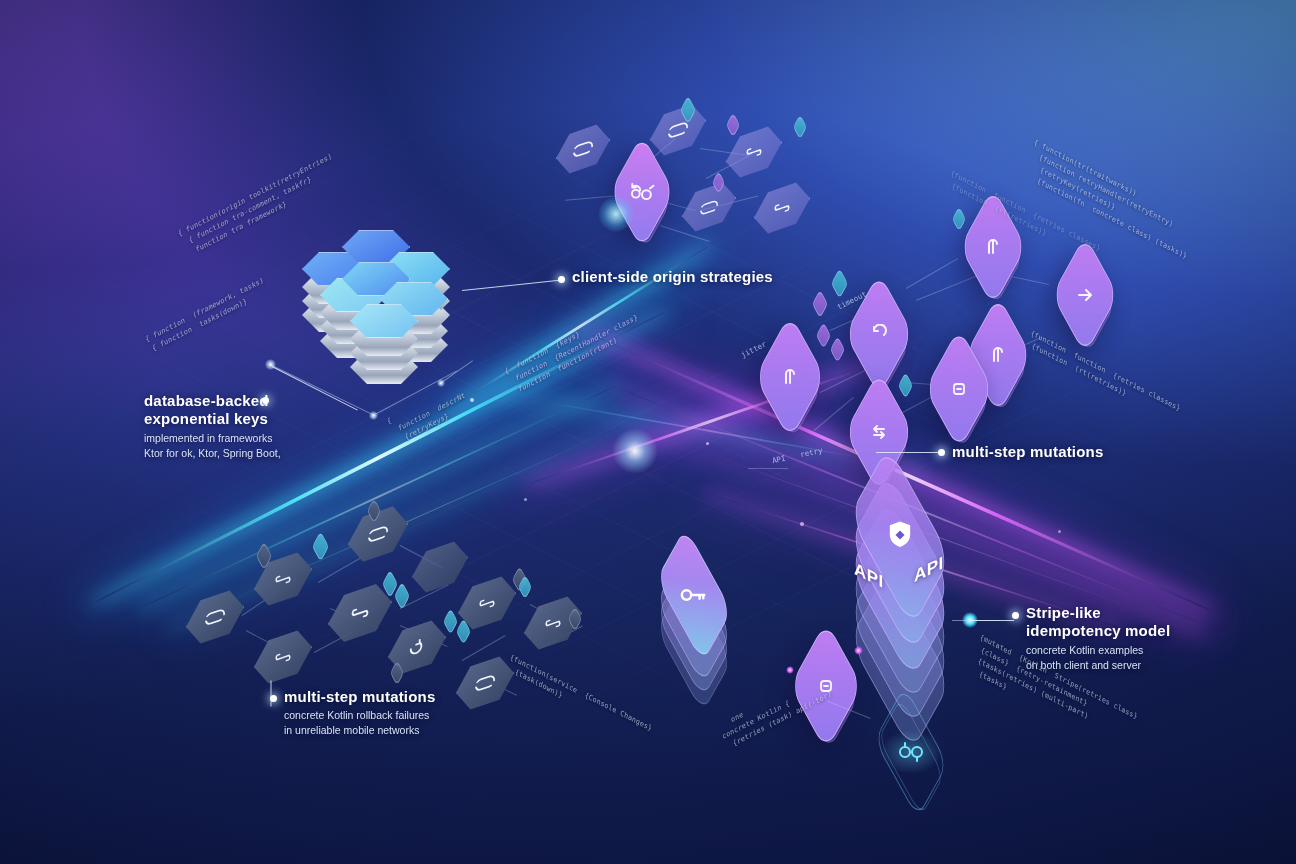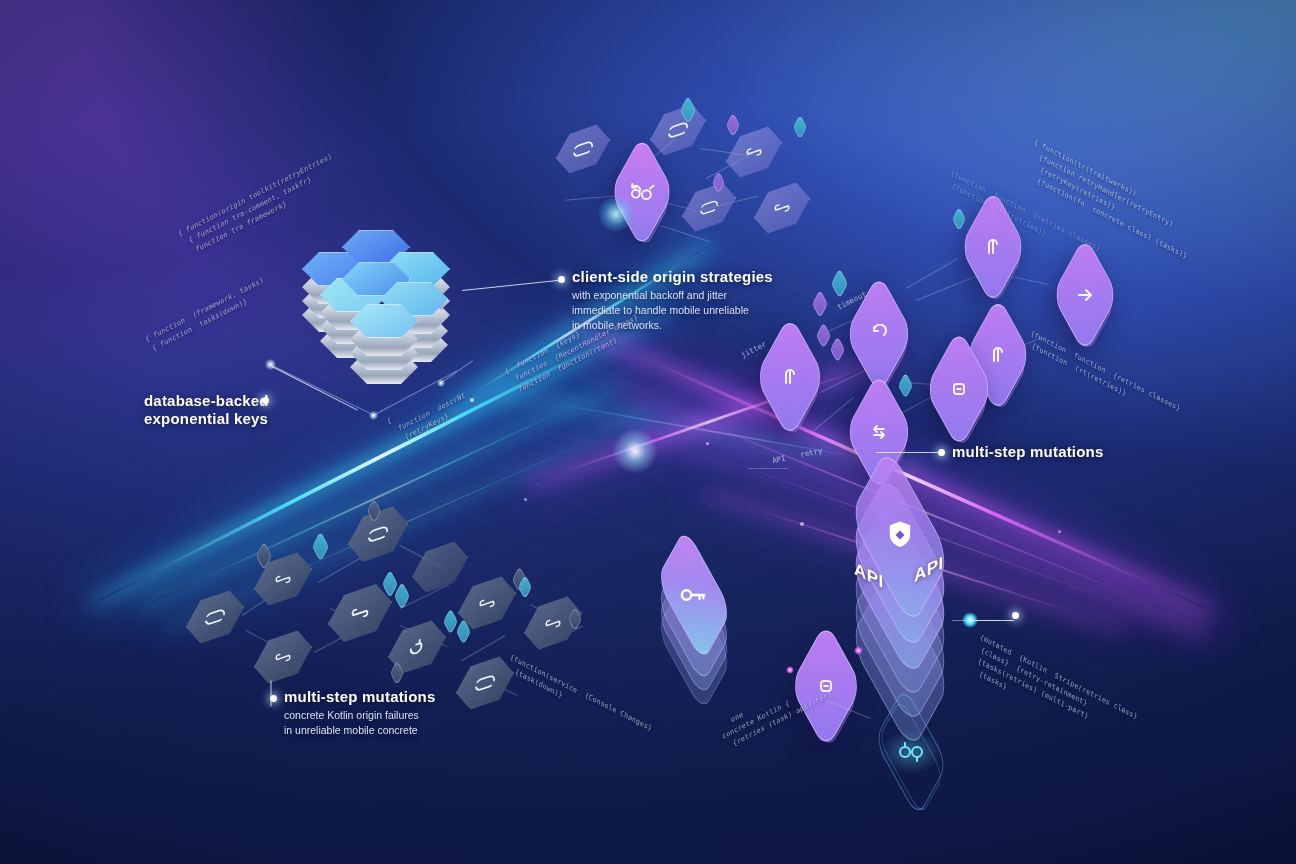--- a/index.html
+++ b/index.html
@@ -546,54 +546,61 @@
   <div class="glowdot" style="left:786px;top:666px;width:8px;height:8px;background:radial-gradient(circle,#ffd2ff,#d05cf5 40%,transparent 70%);"></div>
   <div class="glowdot" style="left:962px;top:612px;width:16px;height:16px;background:radial-gradient(circle,#ffffff,#45dcff 38%,rgba(60,200,255,0) 72%);"></div>
 
   <div class="conn" style="left:952px;top:620px;width:48px;transform:rotate(0deg);"></div>
   <div class="conn fade" style="left:826px;top:700px;width:48px;transform:rotate(22deg);"></div>
 
   <div class="leader" style="left:462px;top:290px;width:98px;transform:rotate(-6deg);"></div>
   <div class="callout" style="left:572px;top:268px;width:220px;">
     <div class="dot" style="left:-14px;top:8px;"></div>
     <div class="title">client-side origin strategies</div>
-    <div class="sub">
-      <div>with exponential backoff and jitter</div>
-      <div>immediate to handle mobile unreliable</div>
-      <div>in mobile networks.</div>
-    </div>
   </div>
 
   <div class="leader" style="left:272px;top:366px;width:96px;transform:rotate(27deg);"></div>
   <div class="callout" style="left:144px;top:392px;width:230px;">
     <div class="dot" style="left:118px;top:5px;"></div>
     <div class="title">
       <div>database-backed</div>
       <div>exponential keys</div>
     </div>
+    <div class="sub">
+      <div>implemented in frameworks</div>
+      <div>Ktor for ok, Ktor, Spring Boot,</div>
+    </div>
   </div>
 
   <div class="leader" style="left:876px;top:452px;width:62px;transform:rotate(0deg);"></div>
   <div class="callout" style="left:952px;top:443px;width:230px;">
     <div class="dot" style="left:-14px;top:6px;"></div>
     <div class="title">multi-step mutations</div>
   </div>
 
   <div class="leader" style="left:970px;top:620px;width:44px;transform:rotate(0deg);"></div>
   <div class="callout" style="left:1026px;top:604px;width:230px;">
     <div class="dot" style="left:-14px;top:8px;"></div>
+    <div class="title">
+      <div>Stripe-like</div>
+      <div>idempotency model</div>
+    </div>
+    <div class="sub">
+      <div>concrete Kotlin examples</div>
+      <div>on both client and server</div>
+    </div>
   </div>
 
   <div class="leader" style="left:271px;top:680px;width:26px;transform:rotate(90deg);"></div>
   <div class="callout" style="left:284px;top:688px;width:230px;">
     <div class="dot" style="left:-14px;top:7px;"></div>
     <div class="title">multi-step mutations</div>
     <div class="sub">
-      <div>concrete Kotlin origin failures</div>
-      <div>in unreliable mobile concrete</div>
+      <div>concrete Kotlin rollback failures</div>
+      <div>in unreliable mobile networks</div>
     </div>
   </div>
 
   <div class="code" style="left:172px;top:190px;transform:rotate(-27deg) skewX(-12deg);">{ function(origin toolkit(retryEntries)
   { function tra-comment, taskfr}
    function tra framework}</div>
   <div class="code" style="left:140px;top:305px;transform:rotate(-27deg) skewX(-12deg);">{ function  (framework, tasks)
  { function  tasks(down)}</div>
   <div class="code" style="left:386px;top:398px;transform:rotate(-27deg) skewX(-12deg);">{
   function  descrNt

